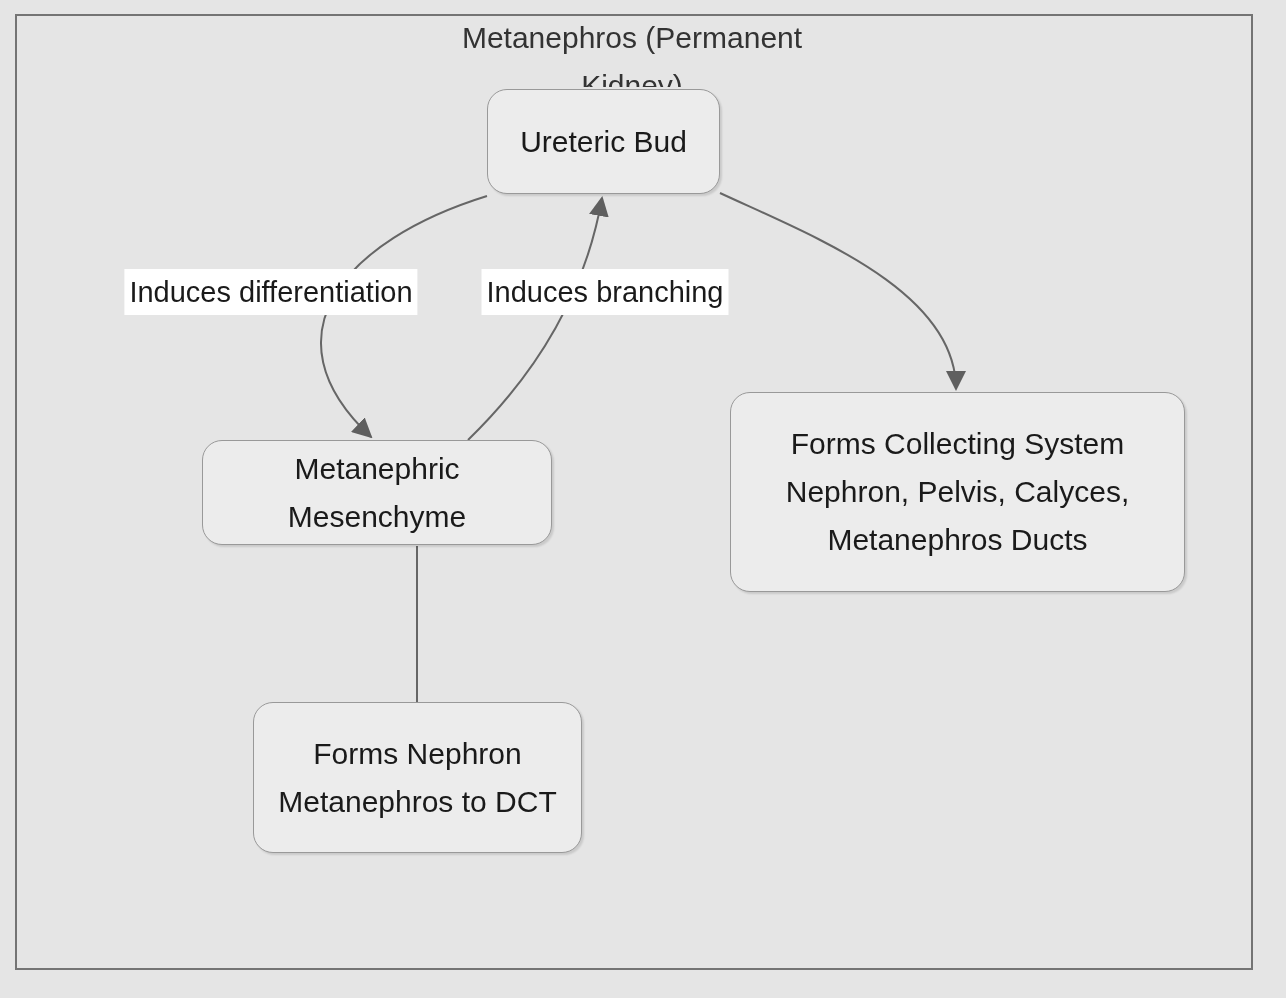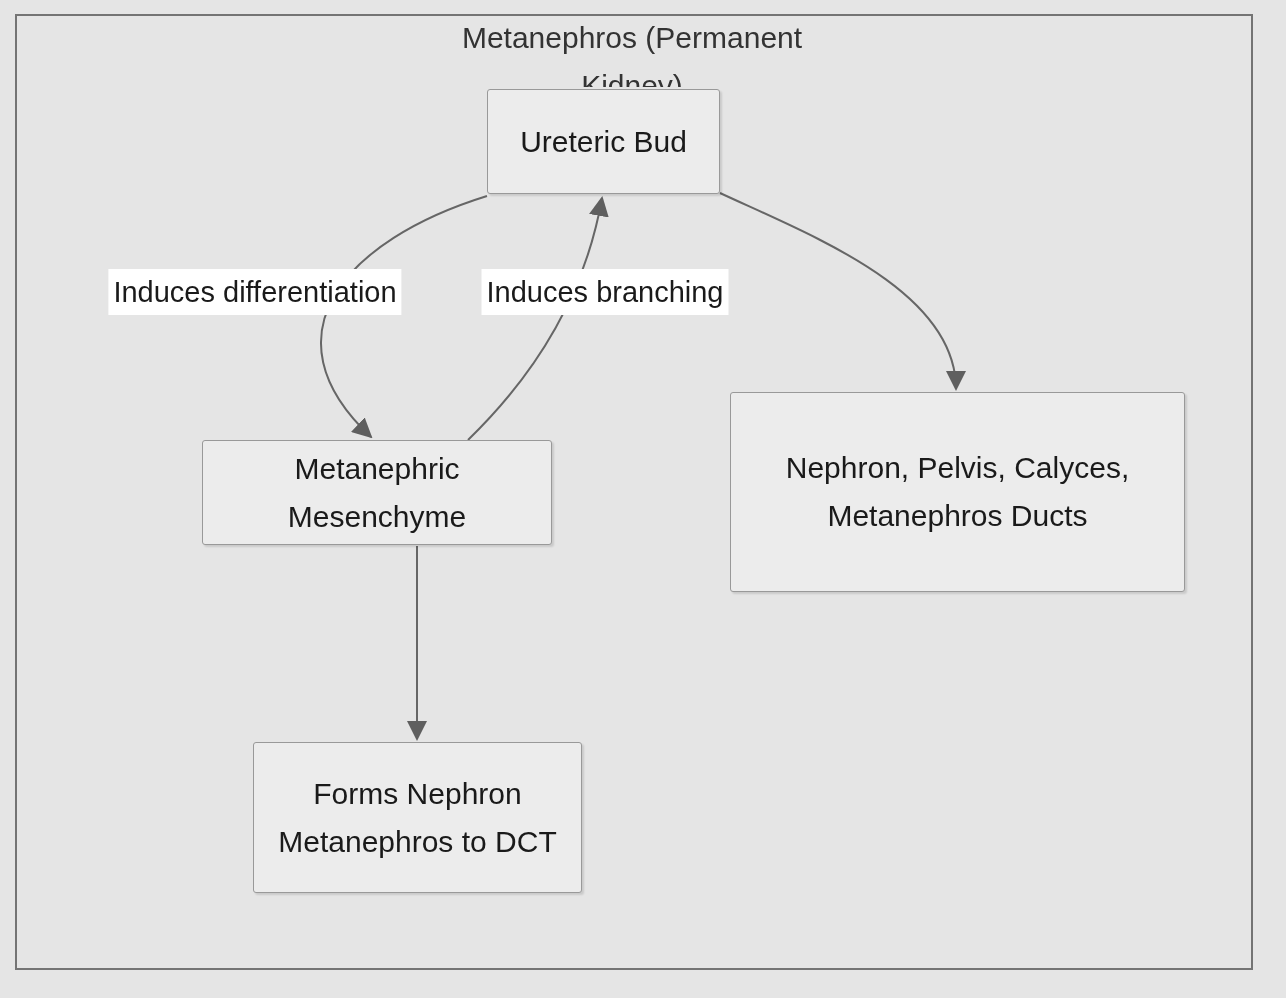--- a/index.html
+++ b/index.html
@@ -53,37 +53,37 @@
     line-height: 46px;
     padding: 0 5px;
     white-space: nowrap;
     z-index: 3;
   }
   .node {
     position: absolute;
     box-sizing: border-box;
     background: #ececec;
     border: 1.5px solid #999999;
-    border-radius: 3px;
+    border-radius: 20px;
     box-shadow: 2px 2px 2px rgba(0,0,0,0.12);
     display: flex;
     flex-direction: column;
     align-items: center;
     justify-content: center;
     text-align: center;
     color: #1a1a1a;
     font-size: 30px;
     line-height: 48px;
     z-index: 4;
   }
   #node-ureteric-bud        { left: 487px; top:  89px; width: 233px; height: 105px; }
   #node-metanephric-mesenchyme { left: 202px; top: 440px; width: 350px; height: 105px; }
   #node-collecting-system   { left: 730px; top: 392px; width: 455px; height: 200px; }
-  #node-nephron             { left: 253px; top: 742px; width: 329px; height: 151px; }
-  #edge-label-differentiation { left: 255px; top: 292px; }
+  #node-nephron             { left: 253px; top: 702px; width: 329px; height: 151px; }
+  #edge-label-differentiation { left: 271px; top: 292px; }
   #edge-label-branching       { left: 605px; top: 292px; }
 </style>
 </head>
 <body>
 
 <div class="canvas">
 
   <div class="frame"></div>
 
   <div class="diagram-title">
@@ -109,20 +109,21 @@
 
   <div class="node" id="node-ureteric-bud">
     <div>Ureteric Bud</div>
   </div>
 
   <div class="node" id="node-metanephric-mesenchyme">
     <div>Metanephric Mesenchyme</div>
   </div>
 
   <div class="node" id="node-collecting-system">
+    <div>Forms Collecting System</div>
     <div>Nephron, Pelvis, Calyces,</div>
     <div>Metanephros Ducts</div>
   </div>
 
   <div class="node" id="node-nephron">
     <div>Forms Nephron</div>
     <div>Metanephros to DCT</div>
   </div>
 
 </div>

